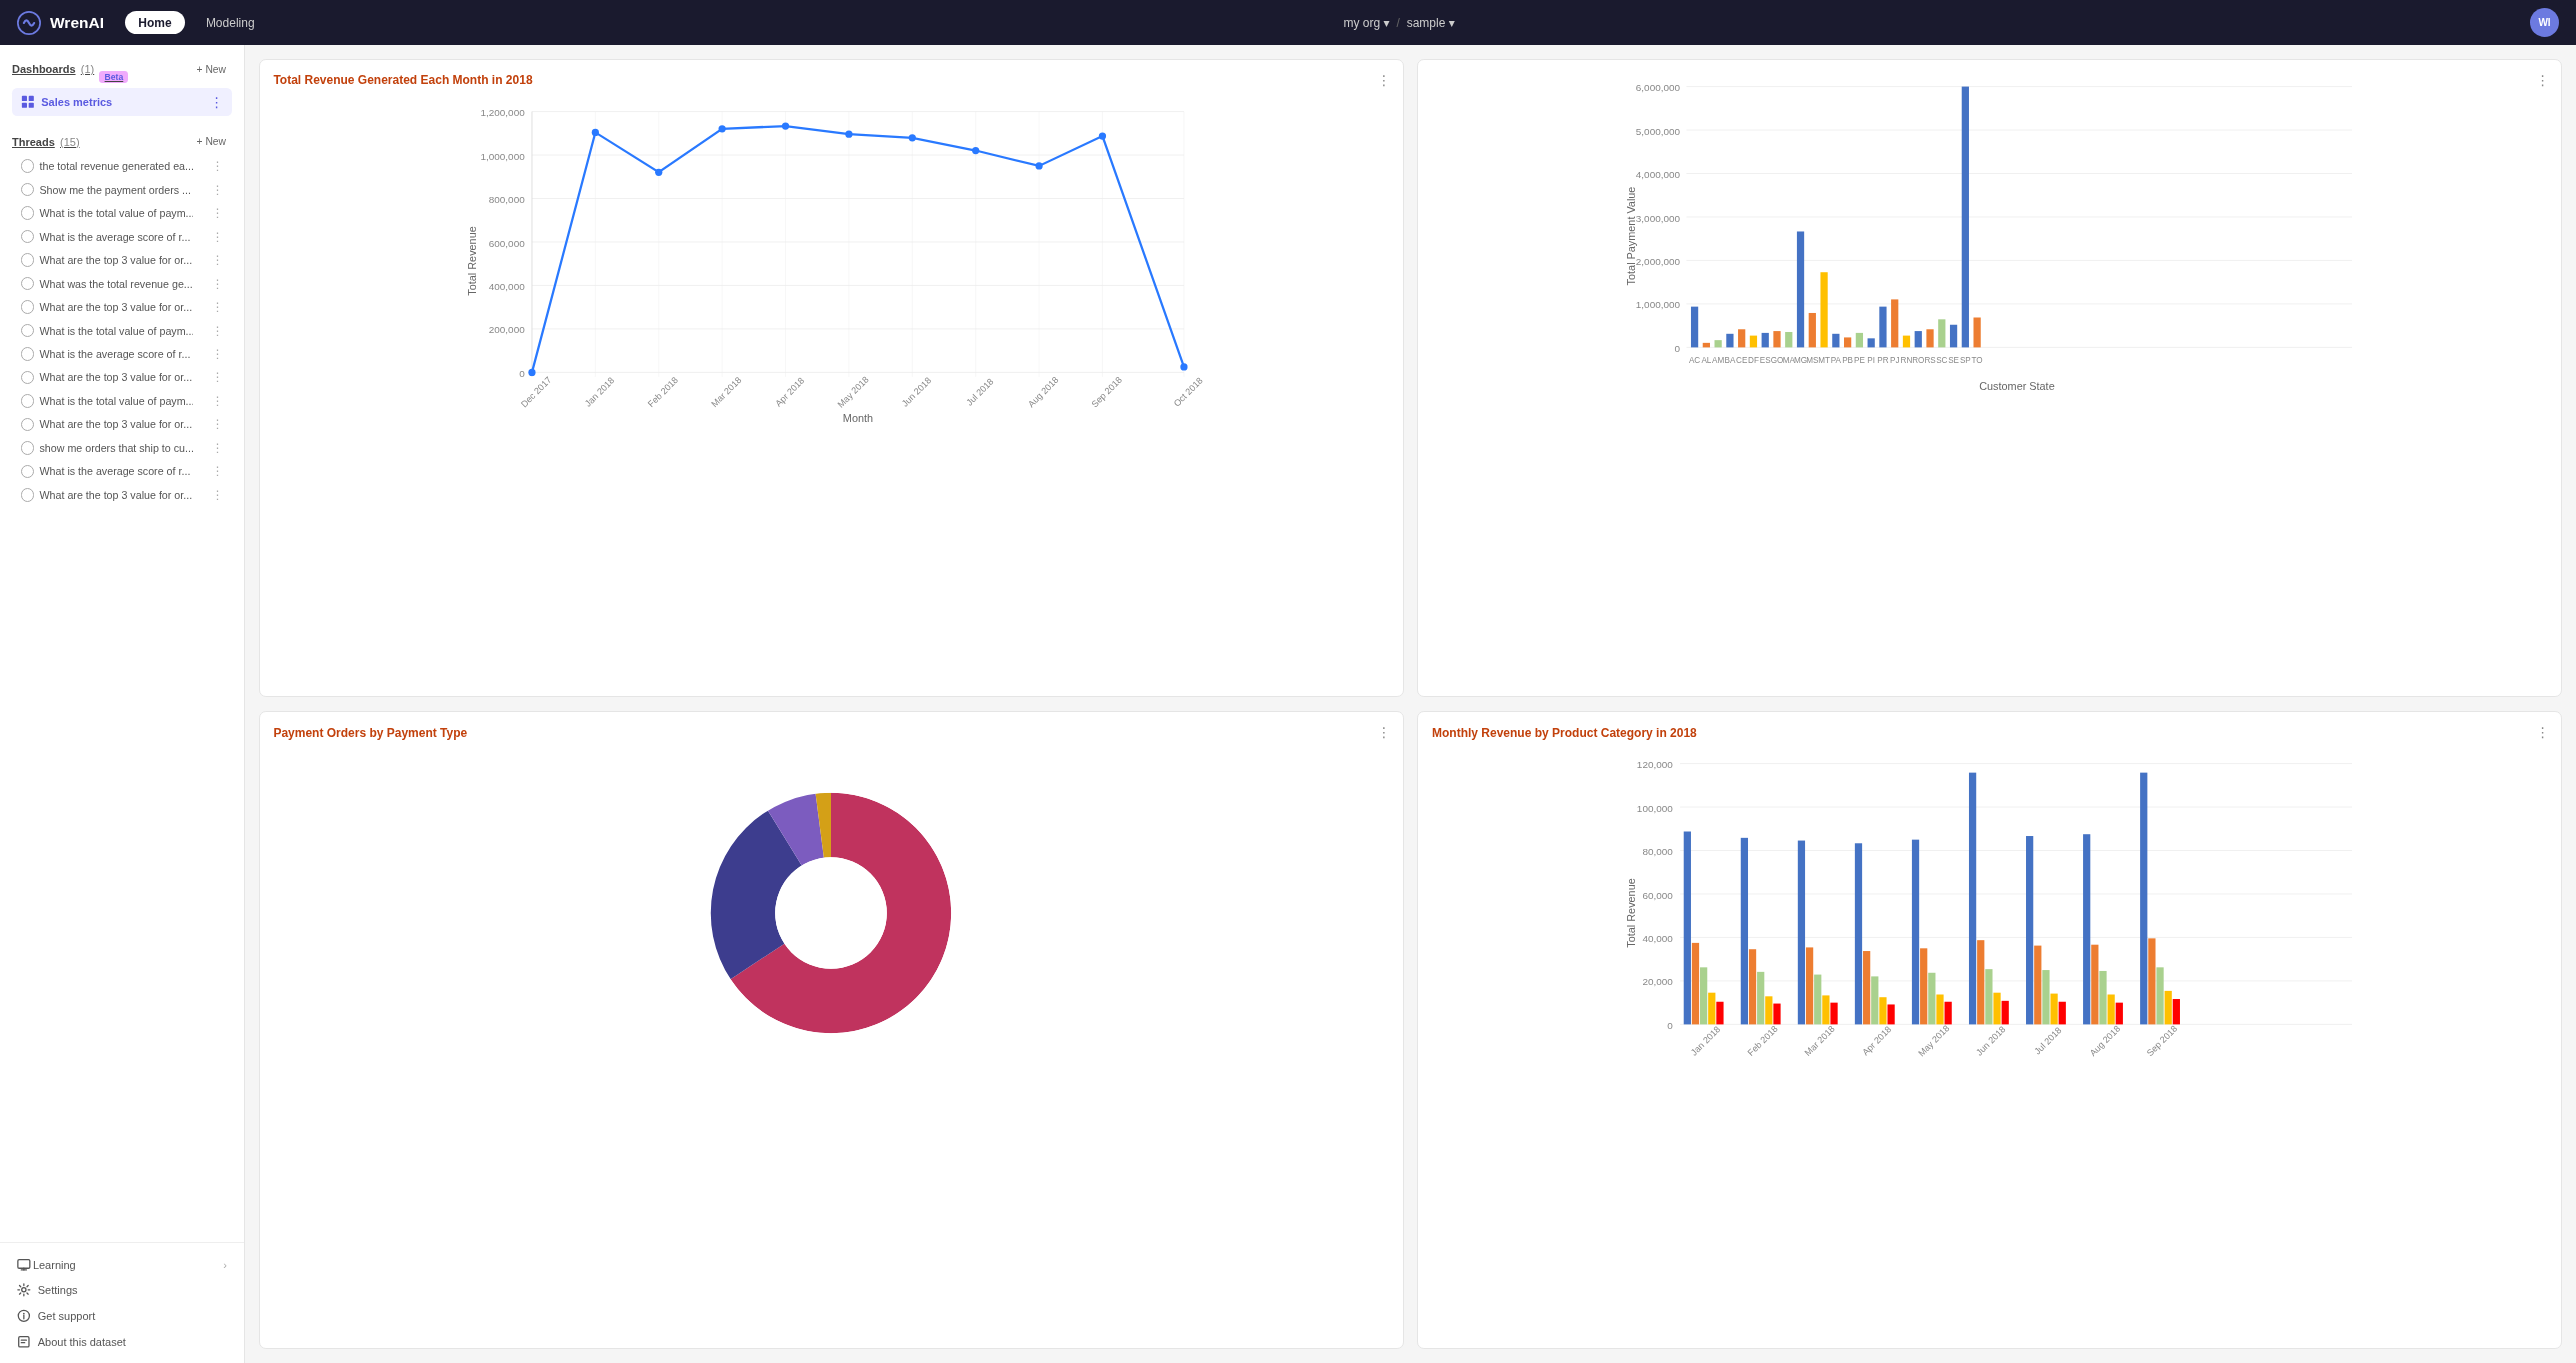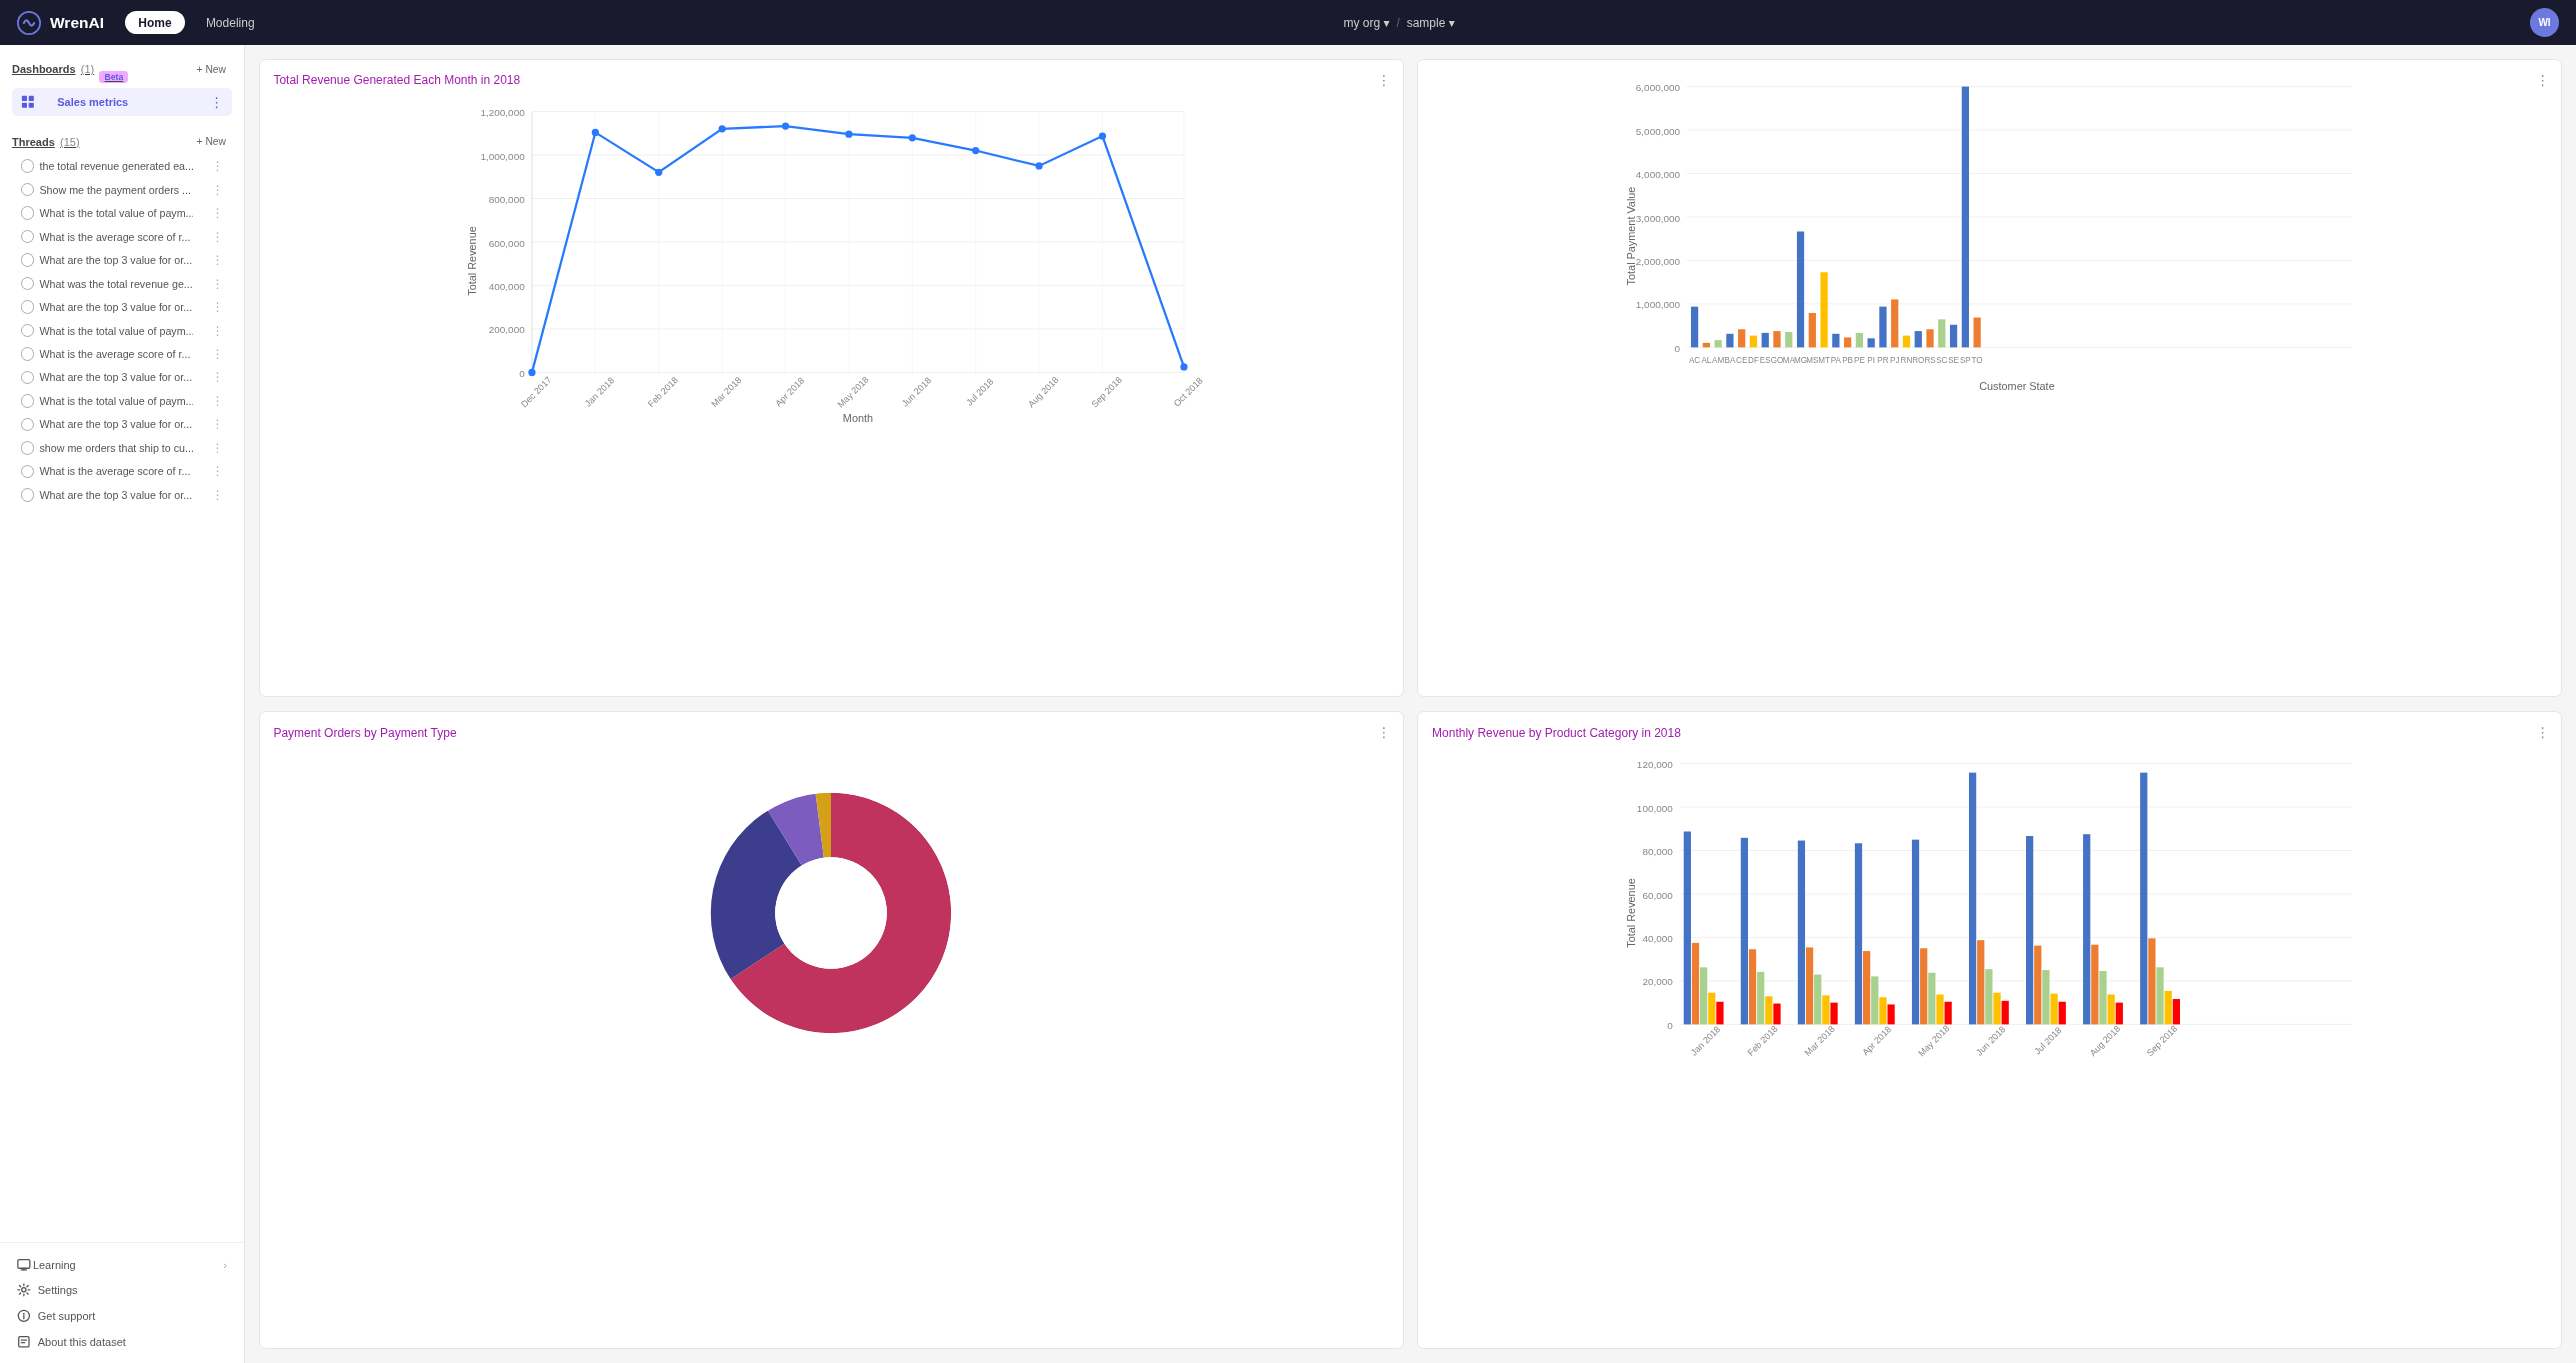--- a/index.html
+++ b/index.html
@@ -52,21 +52,21 @@
     .sidebar-beta {
       background: #f0abfc; color: #5a5ae0; font-size: 8.6px; padding: 0.9px 5.2px; border-radius: 3.4px; font-weight: 600; margin-top: 16px;
     }
     .sidebar-new-btn {
       display: flex; align-items: center; gap: 2.6px; font-size: 10.3px; color: #666; background: transparent; border: none; cursor: pointer; padding: 2.6px 6px; border-radius: 3.4px;
     }
 
     .sidebar-item-active {
       display: flex; align-items: center; justify-content: space-between; padding: 6px 8.6px; background: #f0f0ff; border-radius: 5.2px; cursor: pointer; margin-bottom: 1.7px;
     }
-    .sidebar-item-active .item-label { color: #5a5ae0; font-size: 11px; font-weight: 600; display: flex; align-items: center; gap: 23px; }
+    .sidebar-item-active .item-label { color: #5a5ae0; font-size: 11px; font-weight: 600; display: flex; align-items: center; gap: 7px; }
 
     .thread-item {
       display: flex; align-items: center; justify-content: space-between; padding: 4.3px 8.6px; border-radius: 4.3px; cursor: pointer; margin-bottom: 0.9px;
     }
     .thread-item .thread-label { font-size: 10.7px; color: #555; display: flex; align-items: center; gap: 5.2px; white-space: nowrap; overflow: hidden; text-overflow: ellipsis; max-width: 172px; }
     .thread-item .thread-more { color: #aaa; font-size: 12px; flex-shrink: 0; }
     .circle-icon { width: 13.7px; height: 13.7px; border-radius: 50%; border: 1.3px solid #aaa; flex-shrink: 0; }
 
     .sidebar-bottom { margin-top: auto; padding: 8.6px 12px; border-top: 0.9px solid #eee; }
     .sidebar-bottom-item {
@@ -77,21 +77,21 @@
     }
     .sidebar-learning-left { display: flex; align-items: center; gap: 2px; }
 
     
     .main { flex: 1; overflow-y: auto; padding: 13.7px; display: grid; grid-template-columns: 1fr 1fr; grid-template-rows: auto auto; gap: 13.7px; }
 
     .chart-card {
       background: #fff; border-radius: 6.9px; border: 0.9px solid #e5e5e5; padding: 13.7px; position: relative; min-height: 395px;
     }
     .chart-card-title {
-      font-size: 12px; font-weight: 400; color: #a21caf; margin-bottom: 10.3px;
+      font-size: 12px; font-weight: 700; color: #c2410c; margin-bottom: 10.3px;
     }
     .chart-more-btn {
       position: absolute; top: 12px; right: 12px; background: transparent; border: none; cursor: pointer; color: #888; font-size: 13.7px;
     }
     .chart-area { width: 100%; height: 326px; position: relative; }
 
     
     svg text { font-family: -apple-system, sans-serif; }
   </style>
 </head>

